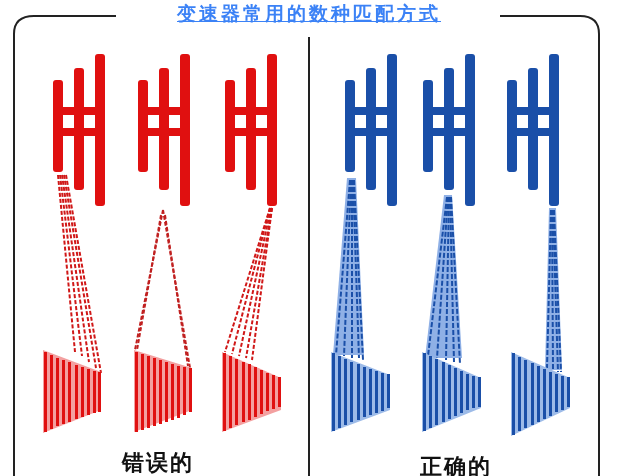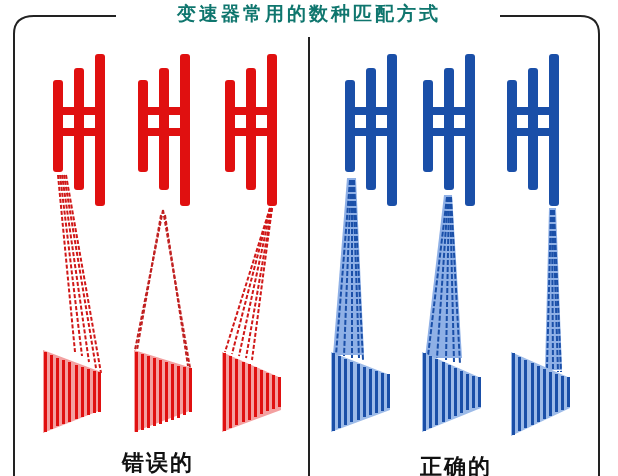--- a/index.html
+++ b/index.html
@@ -1,20 +1,20 @@
 <!DOCTYPE html>
 <html><head>
 <meta charset="utf-8">
 <style>
   html, body { margin: 0; padding: 0; background: #ffffff; }
   body { width: 618px; height: 476px; position: relative; overflow: hidden; font-family: "DejaVu Sans", sans-serif; }
   #canvas { position: absolute; left: 0; top: 0; }
   .title {
     position: absolute; top: 1px; left: 0; width: 618px; text-align: center;
-    font-size: 19px; font-weight: bold; color: #0f766e; letter-spacing: 3px;
+    font-size: 19px; font-weight: bold; color: #3b82f6; letter-spacing: 3px; text-decoration: underline;
   }
   .title span { background: #fff; padding: 0 8px; }
   .label {
     position: absolute; font-size: 22px; font-weight: bold; color: #111; letter-spacing: 2px;
   }
   #label-wrong { left: 122px; top: 448px; }
   #label-right { left: 420px; top: 452px; }
 </style>
 </head>
 <body>

